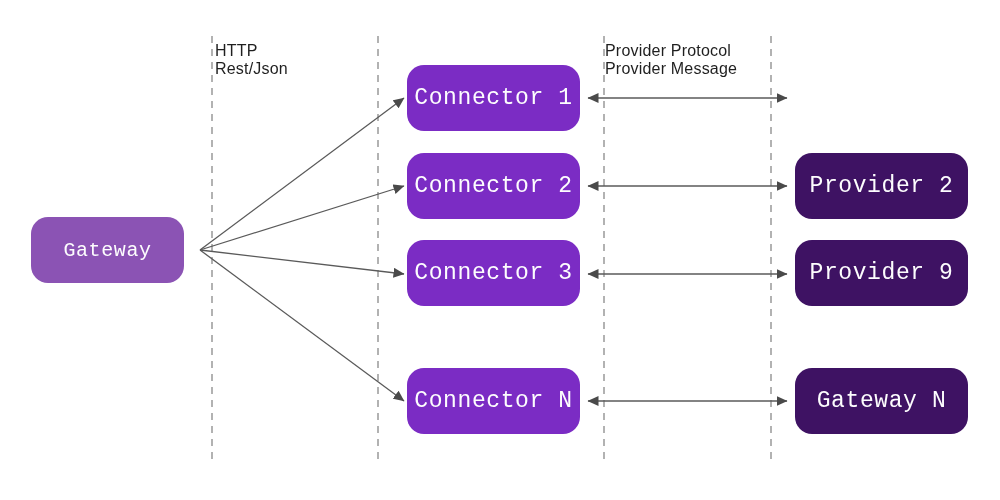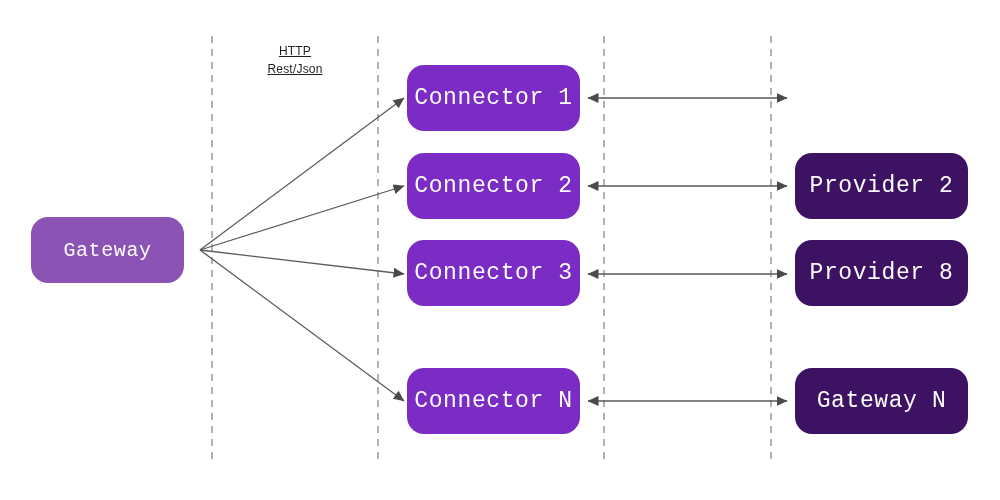--- a/index.html
+++ b/index.html
@@ -45,27 +45,25 @@
     background: #3e1263;
     font-size: 23px;
   }
   .row1 { top: 65px; }
   .row2 { top: 153px; }
   .row3 { top: 240px; }
   .row4 { top: 368px; }
   .lane-label {
     position: absolute;
     top: 42px;
-    text-align: center;
-    font-size: 12px;
+    font-size: 16px;
     line-height: 18px;
     color: #1f1f1f;
     letter-spacing: 0.2px;
     z-index: 1;
-    text-decoration: underline;
   }
   .label-http { left: 215px; width: 160px; }
   .label-provider { left: 605px; width: 168px; }
 </style>
 </head>
 <body>
 
 <div class="canvas">
 
   <svg class="wires" viewBox="0 0 1000 500" xmlns="http://www.w3.org/2000/svg">
@@ -97,20 +95,24 @@
       <line x1="588" y1="186" x2="787" y2="186" marker-start="url(#mt)" marker-end="url(#mh)"></line>
       <line x1="588" y1="274" x2="787" y2="274" marker-start="url(#mt)" marker-end="url(#mh)"></line>
       <line x1="588" y1="401" x2="787" y2="401" marker-start="url(#mt)" marker-end="url(#mh)"></line>
     </g>
   </svg>
 
   <div class="lane-label label-http">
     <div>HTTP</div>
     <div>Rest/Json</div>
   </div>
+  <div class="lane-label label-provider">
+    <div>Provider Protocol</div>
+    <div>Provider Message</div>
+  </div>
 
   <div class="node gateway">
     <span>Gateway</span>
   </div>
 
   <div class="node connector row1">
     <span>Connector 1</span>
   </div>
   <div class="node connector row2">
     <span>Connector 2</span>
@@ -119,19 +121,19 @@
     <span>Connector 3</span>
   </div>
   <div class="node connector row4">
     <span>Connector N</span>
   </div>
 
   <div class="node provider row2">
     <span>Provider 2</span>
   </div>
   <div class="node provider row3">
-    <span>Provider 8</span>
+    <span>Provider 9</span>
   </div>
   <div class="node provider row4">
     <span>Gateway N</span>
   </div>
 
 </div>
 
 </body></html>

